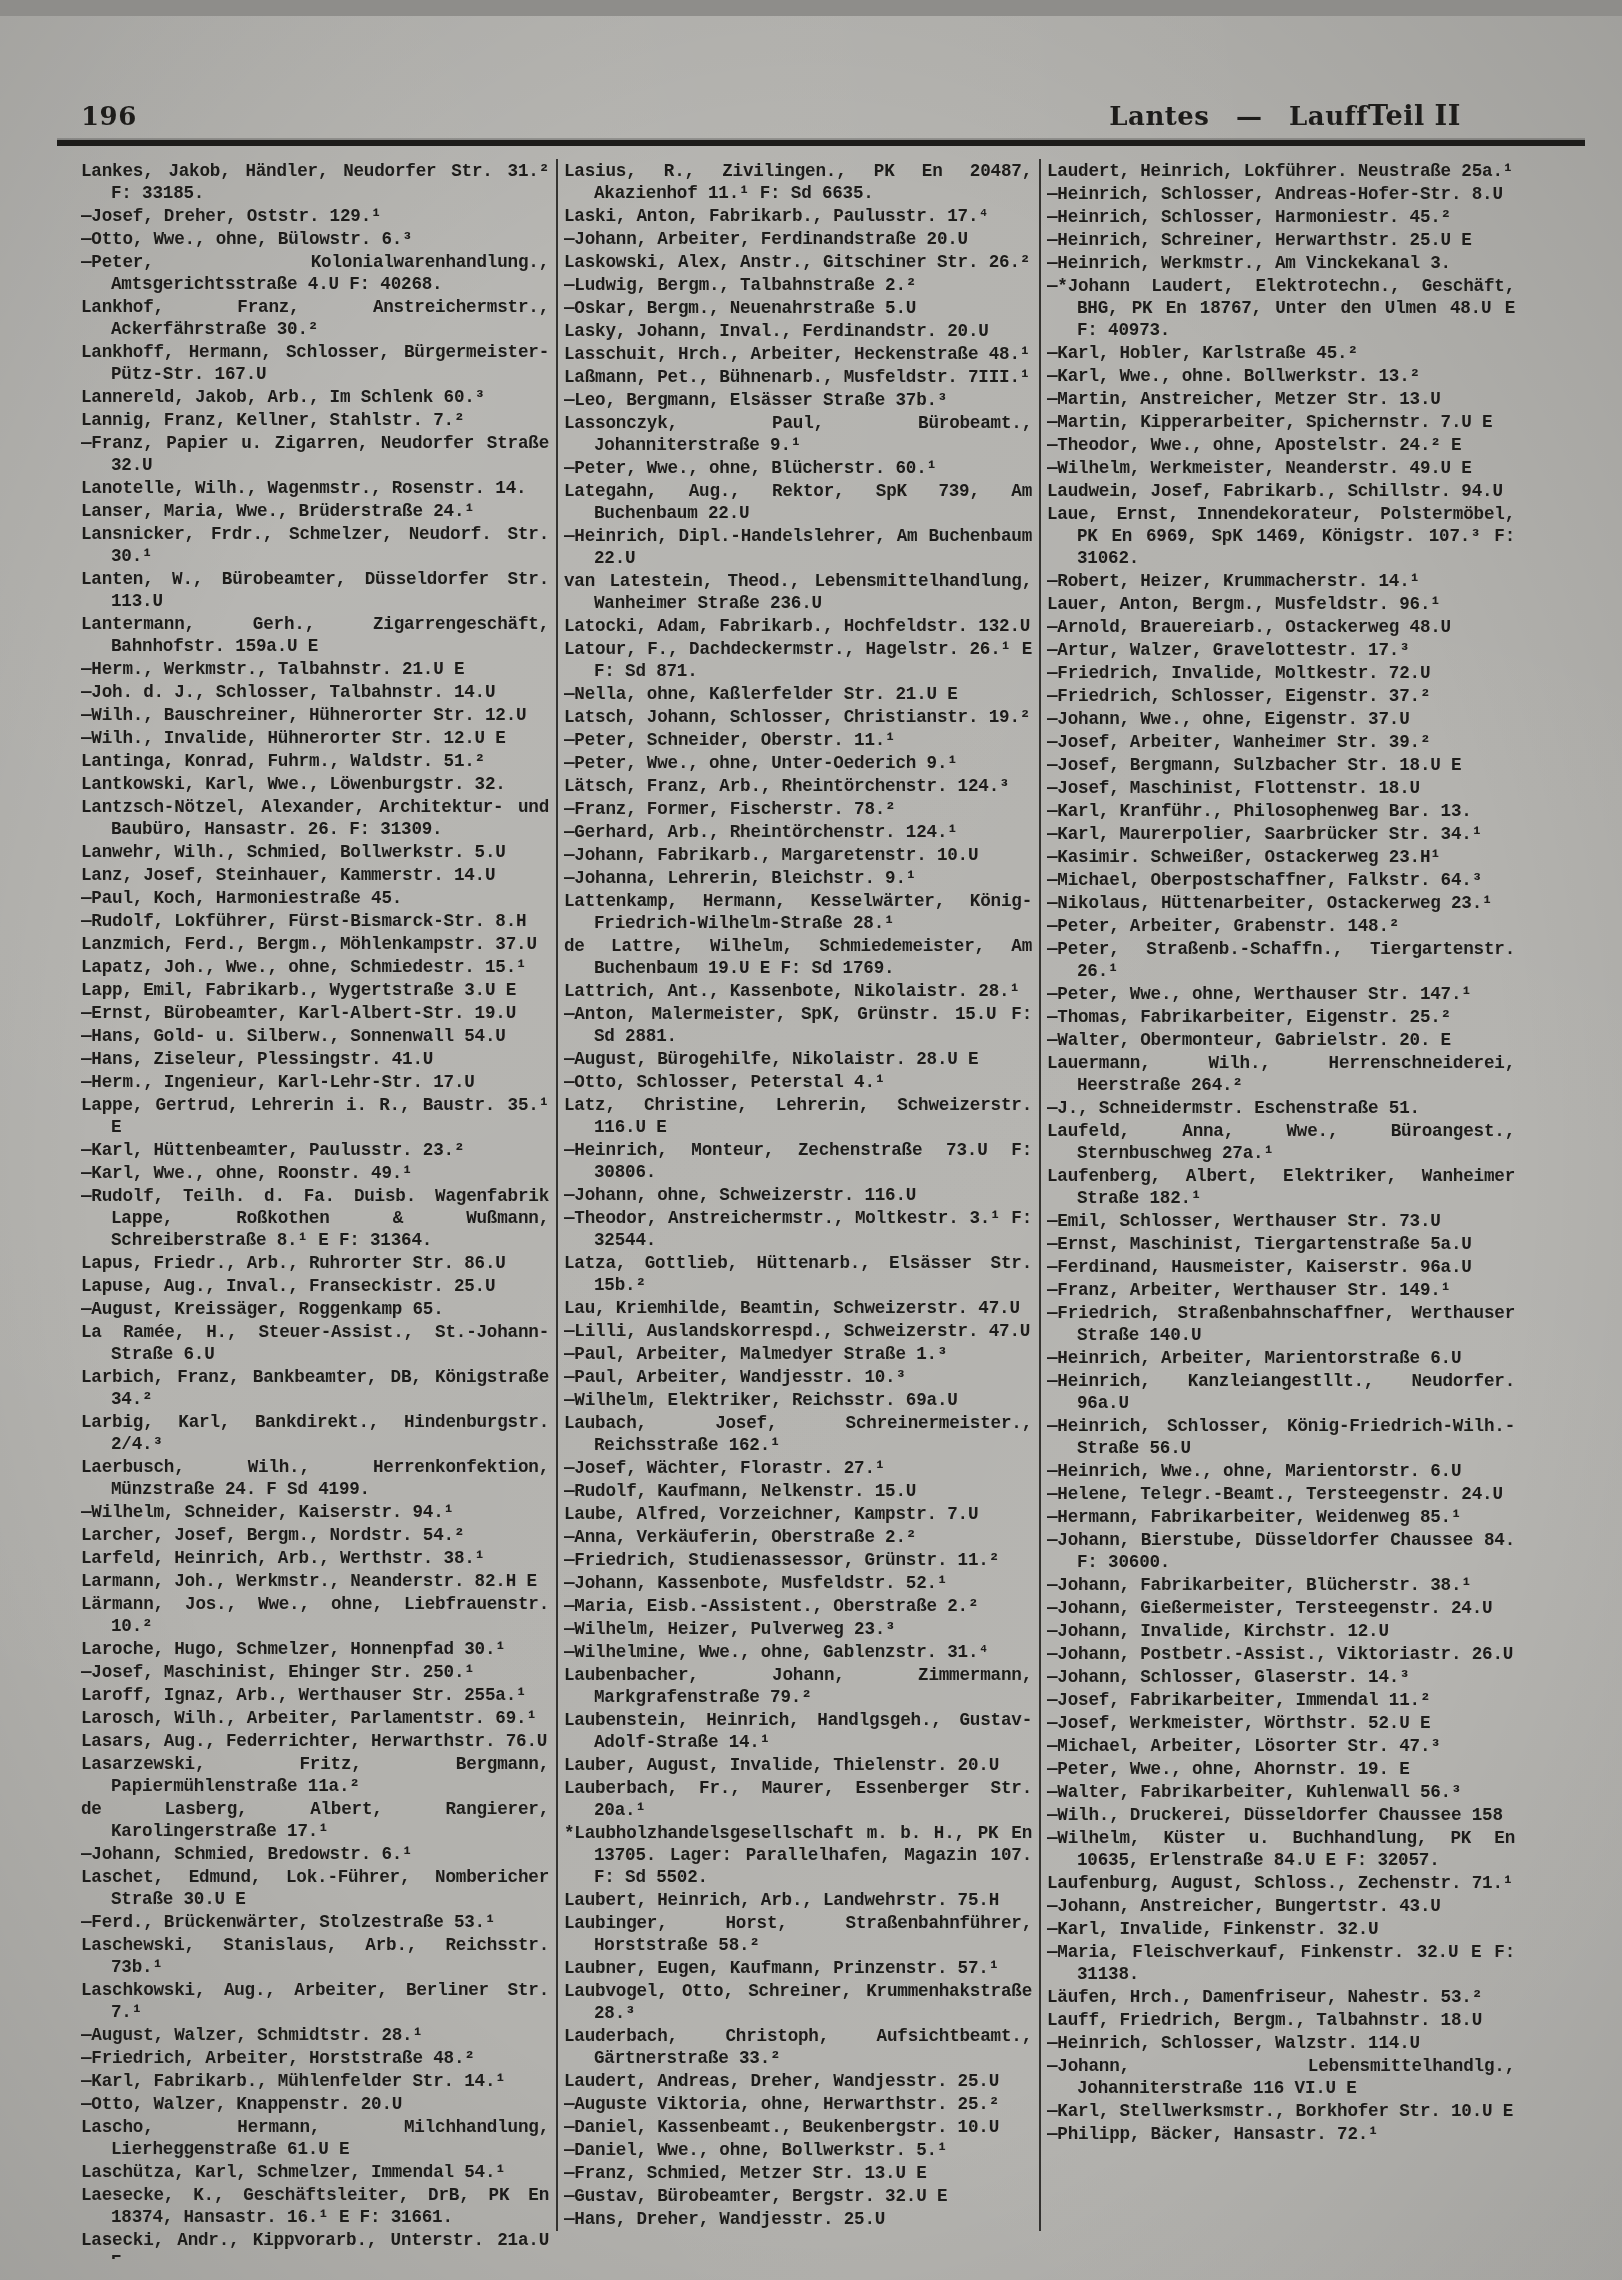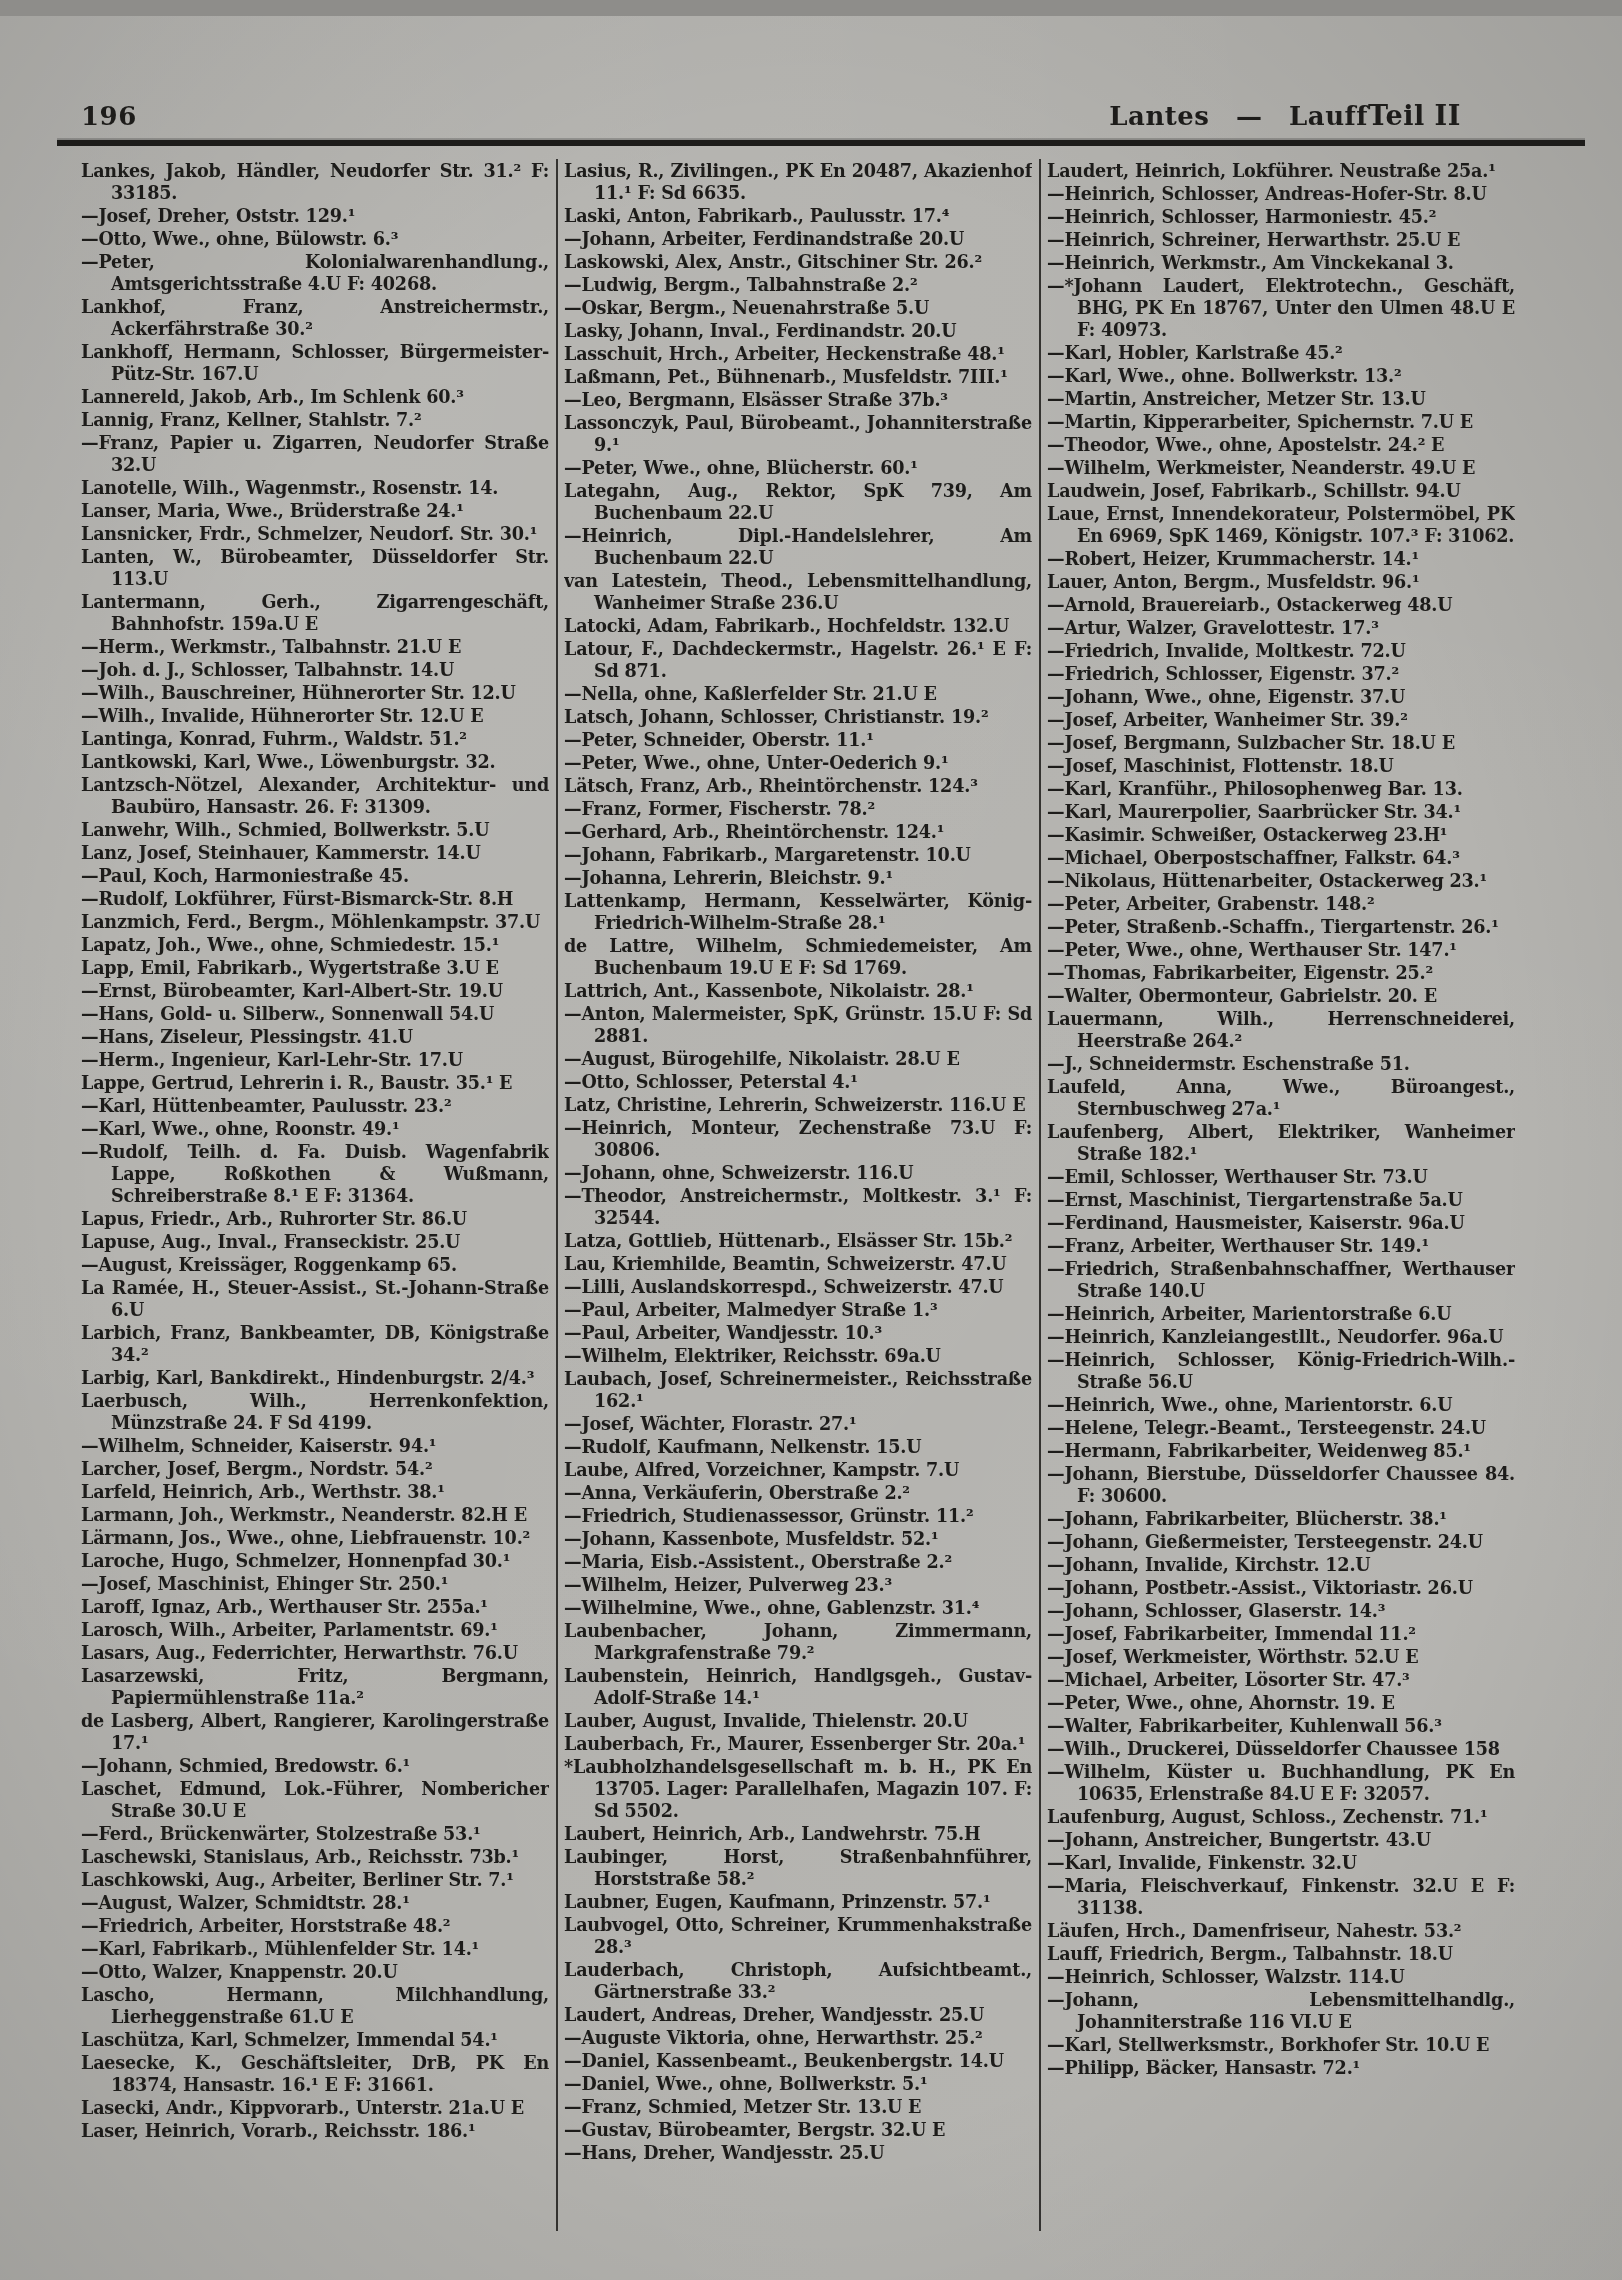--- a/index.html
+++ b/index.html
@@ -35,20 +35,21 @@
   }
   .cols{
     position:absolute;top:143px;left:81px;right:43px;bottom:38px;
     display:flex;
     overflow:hidden;
   }
   .col{
     width:468px;
     overflow:hidden;
     text-align:justify;
+    font-family:Liberation Mono, monospace;
   }
   .gut{width:15px;position:relative;}
   .gut:before{
     content:"";position:absolute;top:-5.7px;bottom:28.5px;left:6.7px;width:1.9px;
     background:rgba(29,28,26,.85);
   }
   .entry{
     margin:1px 0;
     padding-left:30px;
     text-indent:-30px;
@@ -200,21 +201,21 @@
         <p class="entry">Lauber, August, Invalide, Thielenstr. 20.U</p>
         <p class="entry">Lauberbach, Fr., Maurer, Essenberger Str. 20a.¹</p>
         <p class="entry">*Laubholzhandelsgesellschaft m. b. H., PK En 13705. Lager: Parallelhafen, Magazin 107. F: Sd 5502.</p>
         <p class="entry">Laubert, Heinrich, Arb., Landwehrstr. 75.H</p>
         <p class="entry">Laubinger, Horst, Straßenbahnführer, Horststraße 58.²</p>
         <p class="entry">Laubner, Eugen, Kaufmann, Prinzenstr. 57.¹</p>
         <p class="entry">Laubvogel, Otto, Schreiner, Krummenhakstraße 28.³</p>
         <p class="entry">Lauderbach, Christoph, Aufsichtbeamt., Gärtnerstraße 33.²</p>
         <p class="entry">Laudert, Andreas, Dreher, Wandjesstr. 25.U</p>
         <p class="entry">—Auguste Viktoria, ohne, Herwarthstr. 25.²</p>
-        <p class="entry">—Daniel, Kassenbeamt., Beukenbergstr. 14.U</p>
+        <p class="entry">—Daniel, Kassenbeamt., Beukenbergstr. 10.U</p>
         <p class="entry">—Daniel, Wwe., ohne, Bollwerkstr. 5.¹</p>
         <p class="entry">—Franz, Schmied, Metzer Str. 13.U E</p>
         <p class="entry">—Gustav, Bürobeamter, Bergstr. 32.U E</p>
         <p class="entry">—Hans, Dreher, Wandjesstr. 25.U</p>
       </div>
     <div class="gut"></div>
     <div class="col">
         <p class="entry">Laudert, Heinrich, Lokführer. Neustraße 25a.¹</p>
         <p class="entry">—Heinrich, Schlosser, Andreas-Hofer-Str. 8.U</p>
         <p class="entry">—Heinrich, Schlosser, Harmoniestr. 45.²</p>

